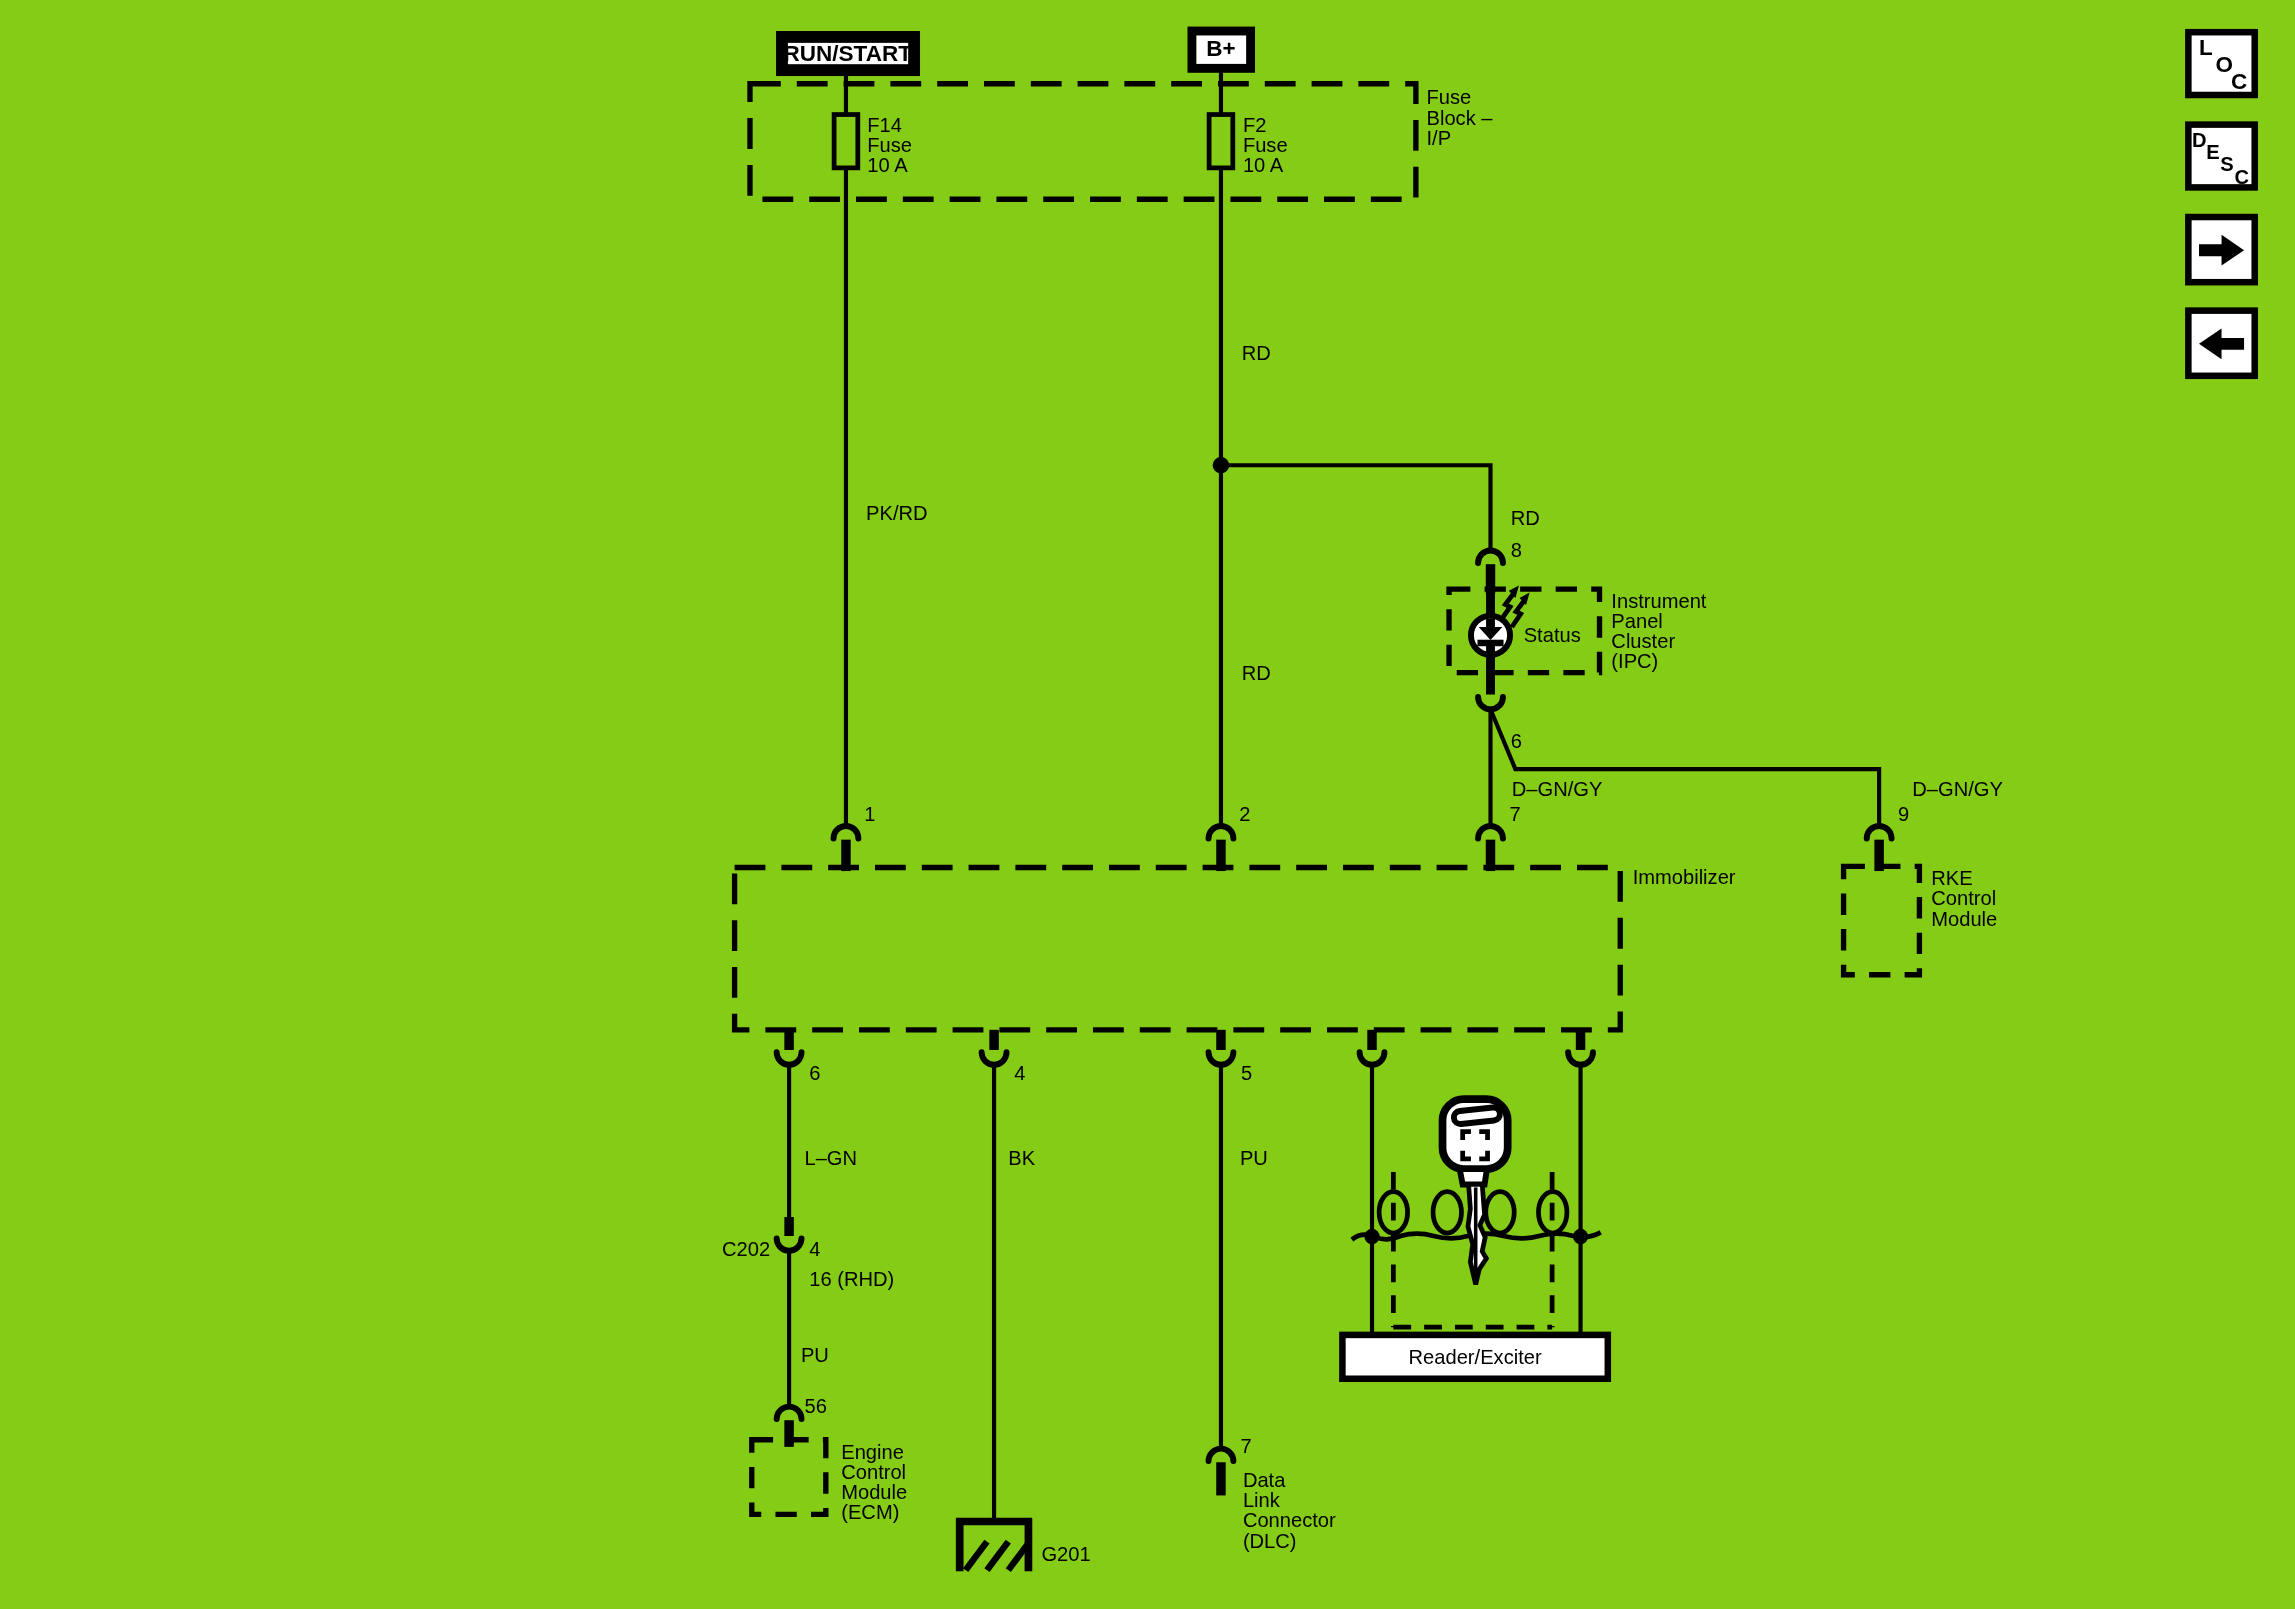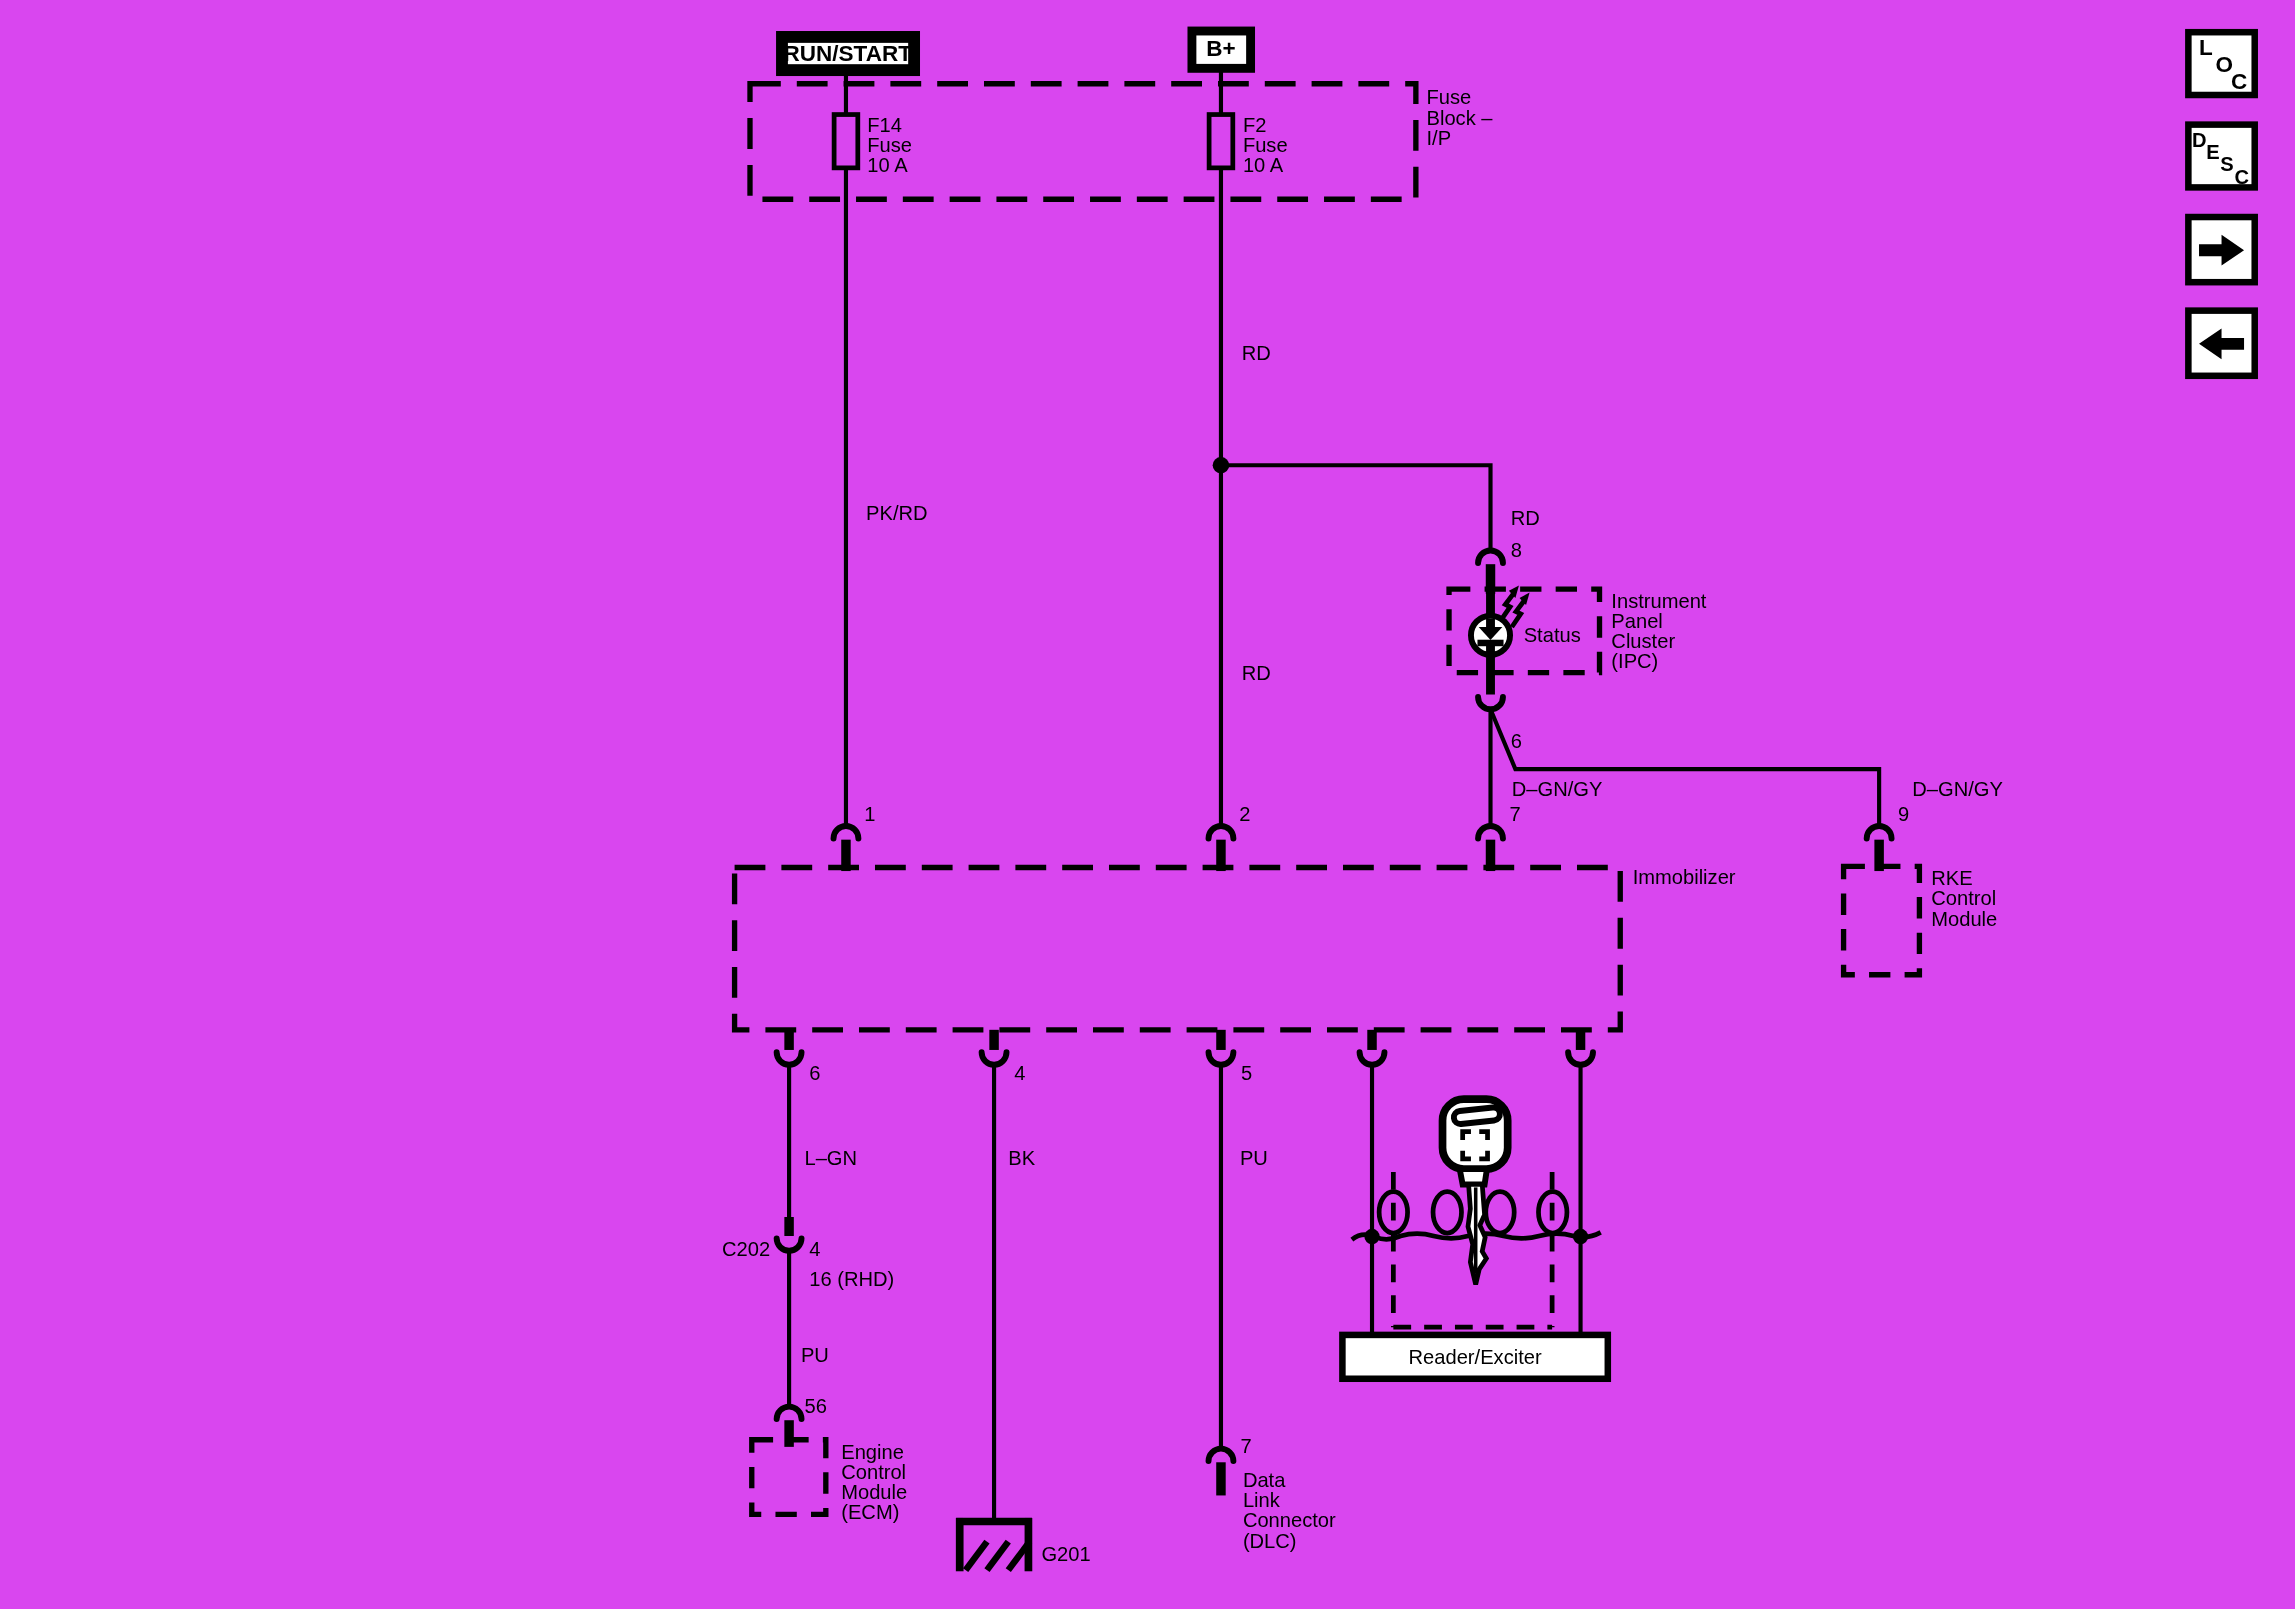--- a/index.html
+++ b/index.html
@@ -1,16 +1,16 @@
 <!DOCTYPE html>
 <html style="font-size:9.5px"><head>
 <meta charset="utf-8">
 <style>
   html,body { margin:0; padding:0; background:#ffffff; }
-  .page { position:relative; width:2295px; height:1610px; background:#d946ef; overflow:hidden; }
+  .page { position:relative; width:2295px; height:1610px; background:#84cc16; overflow:hidden; }
   svg { display:block; }
   svg text {
     font-family:"Liberation Sans", sans-serif;
     font-size:34px;
     fill:#000000;
   }
   svg text.b  { font-weight:bold; font-size:38px; }
   svg text.nav-l { font-weight:bold; font-size:38px; }
   svg text.nav-s { font-weight:bold; font-size:34px; }
   svg text.mid { text-anchor:middle; }

